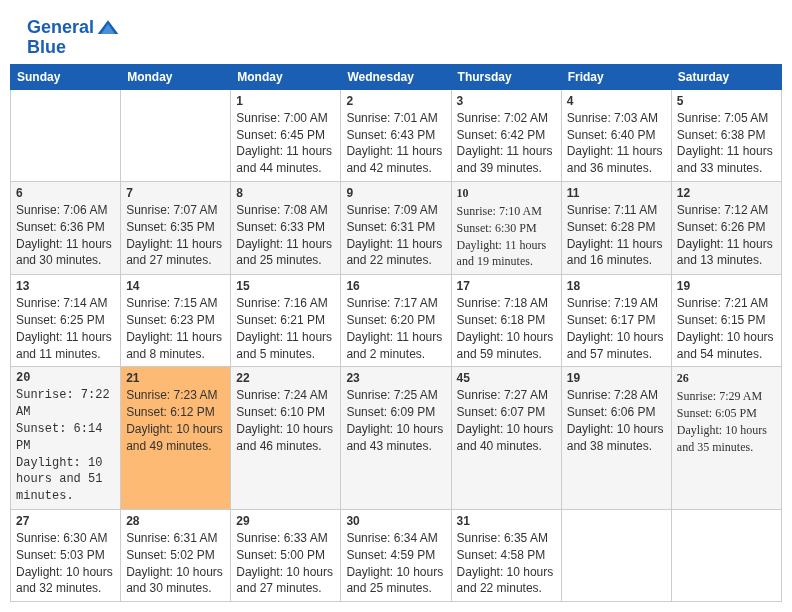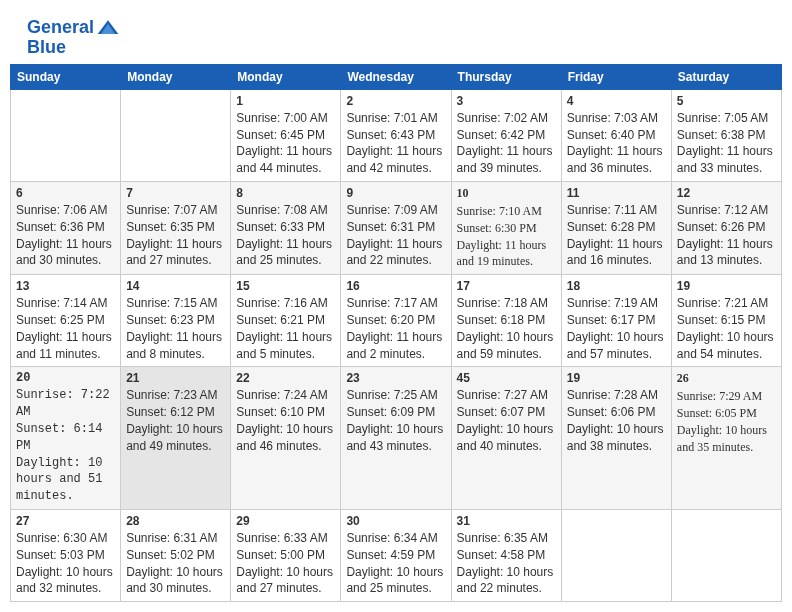--- a/index.html
+++ b/index.html
@@ -213,21 +213,21 @@
         <td>
           <div class="day-num">19</div>
           <div class="day-info">Sunrise: 7:21 AM<br>Sunset: 6:15 PM<br>Daylight: 10 hours and 54 minutes.</div>
         </td>
       </tr>
       <tr>
         <td style="background: rgb(245, 245, 245); font-family: Liberation Mono, monospace;">
           <div class="day-num">20</div>
           <div class="day-info">Sunrise: 7:22 AM<br>Sunset: 6:14 PM<br>Daylight: 10 hours and 51 minutes.</div>
         </td>
-        <td style="background: #e5e5e5;">
+        <td style="background: #fdba74;">
           <div class="day-num">21</div>
           <div class="day-info">Sunrise: 7:23 AM<br>Sunset: 6:12 PM<br>Daylight: 10 hours and 49 minutes.</div>
         </td>
         <td style="background: rgb(245, 245, 245);">
           <div class="day-num">22</div>
           <div class="day-info">Sunrise: 7:24 AM<br>Sunset: 6:10 PM<br>Daylight: 10 hours and 46 minutes.</div>
         </td>
         <td style="background: rgb(245, 245, 245);">
           <div class="day-num">23</div>
           <div class="day-info">Sunrise: 7:25 AM<br>Sunset: 6:09 PM<br>Daylight: 10 hours and 43 minutes.</div>

